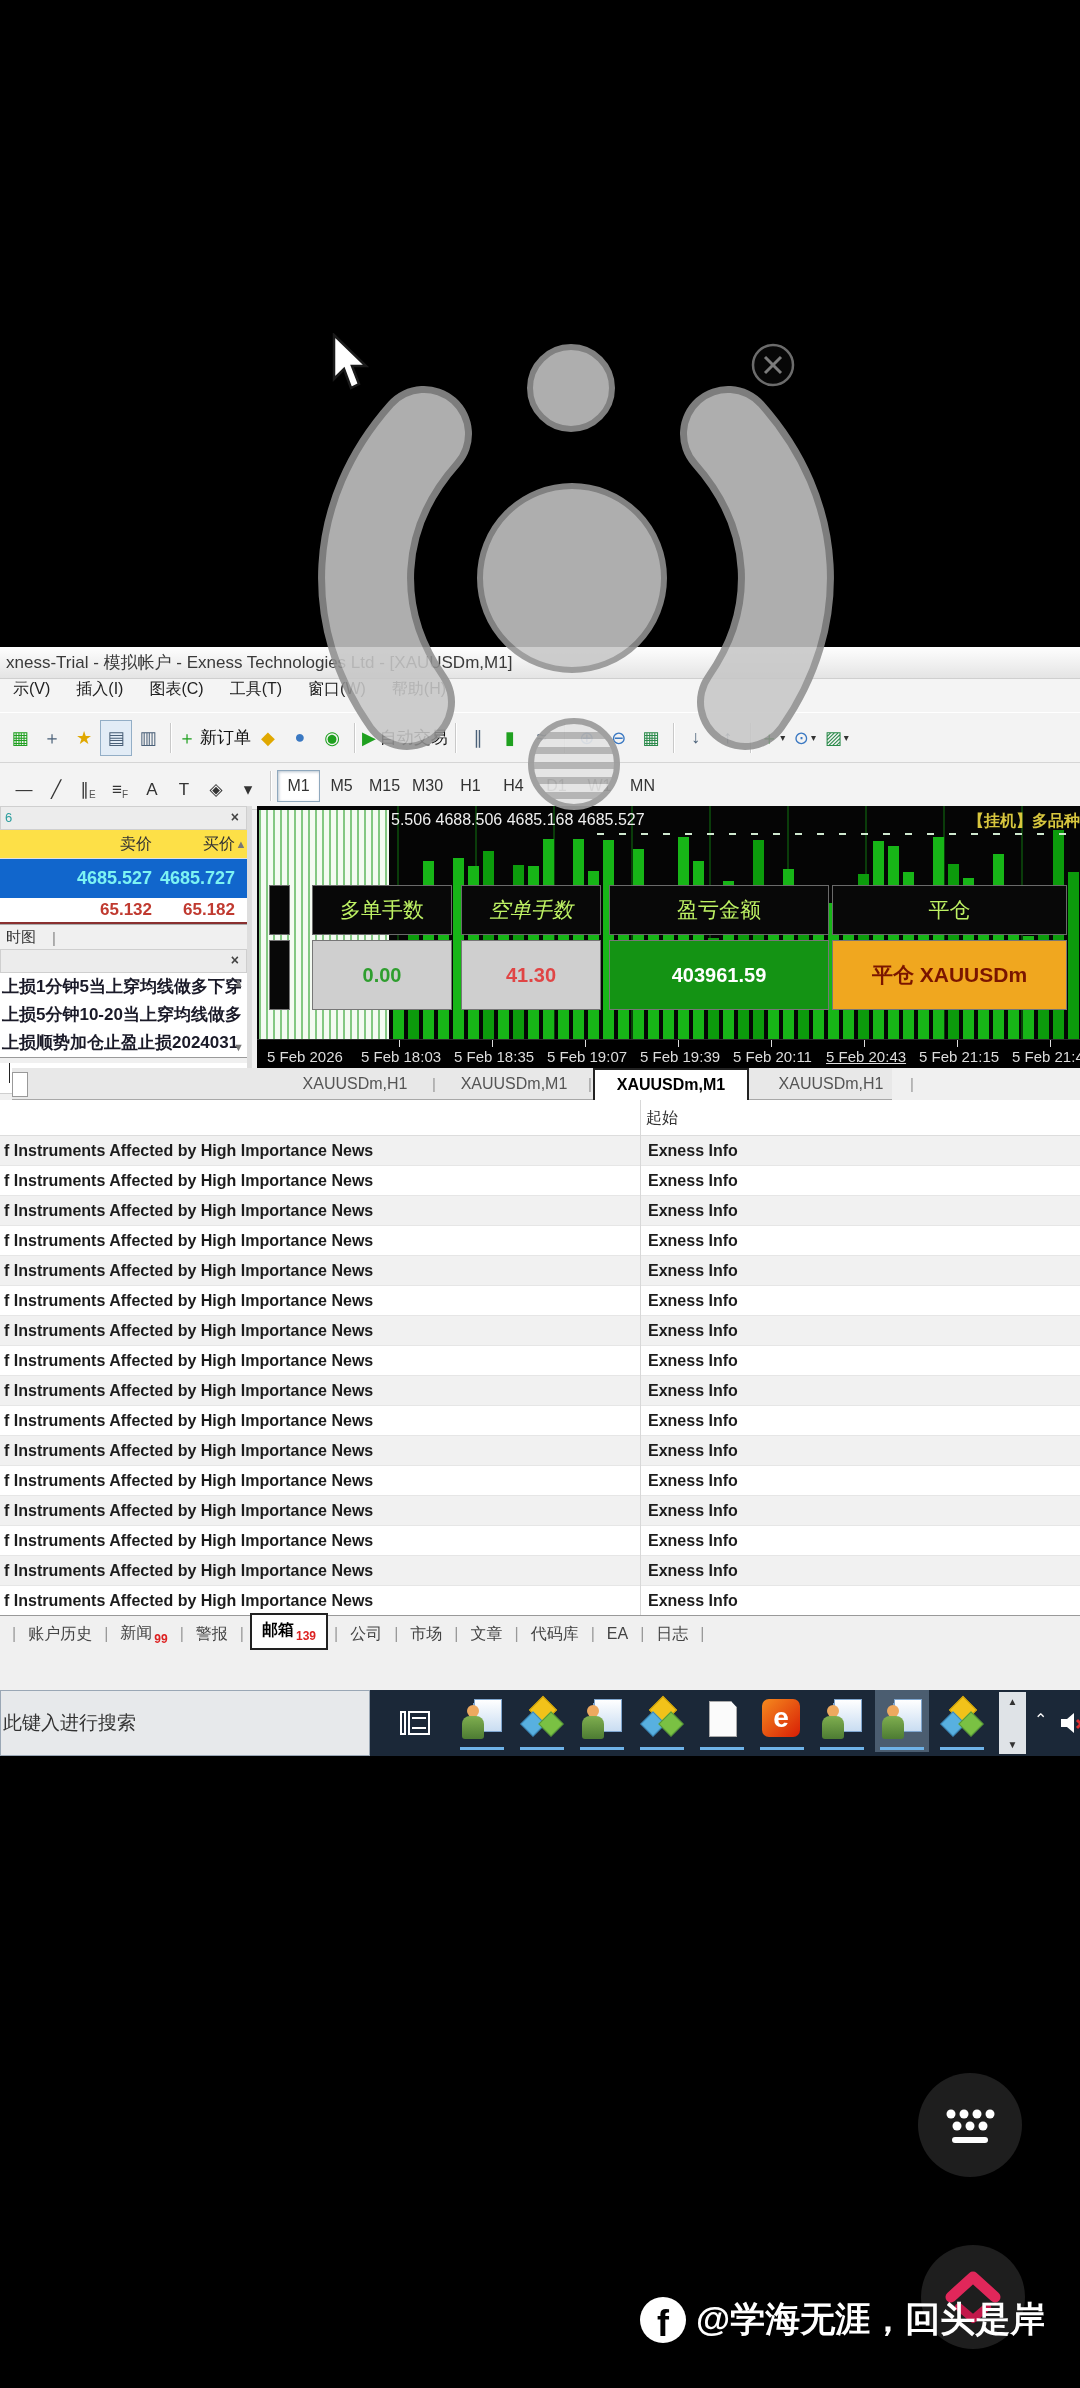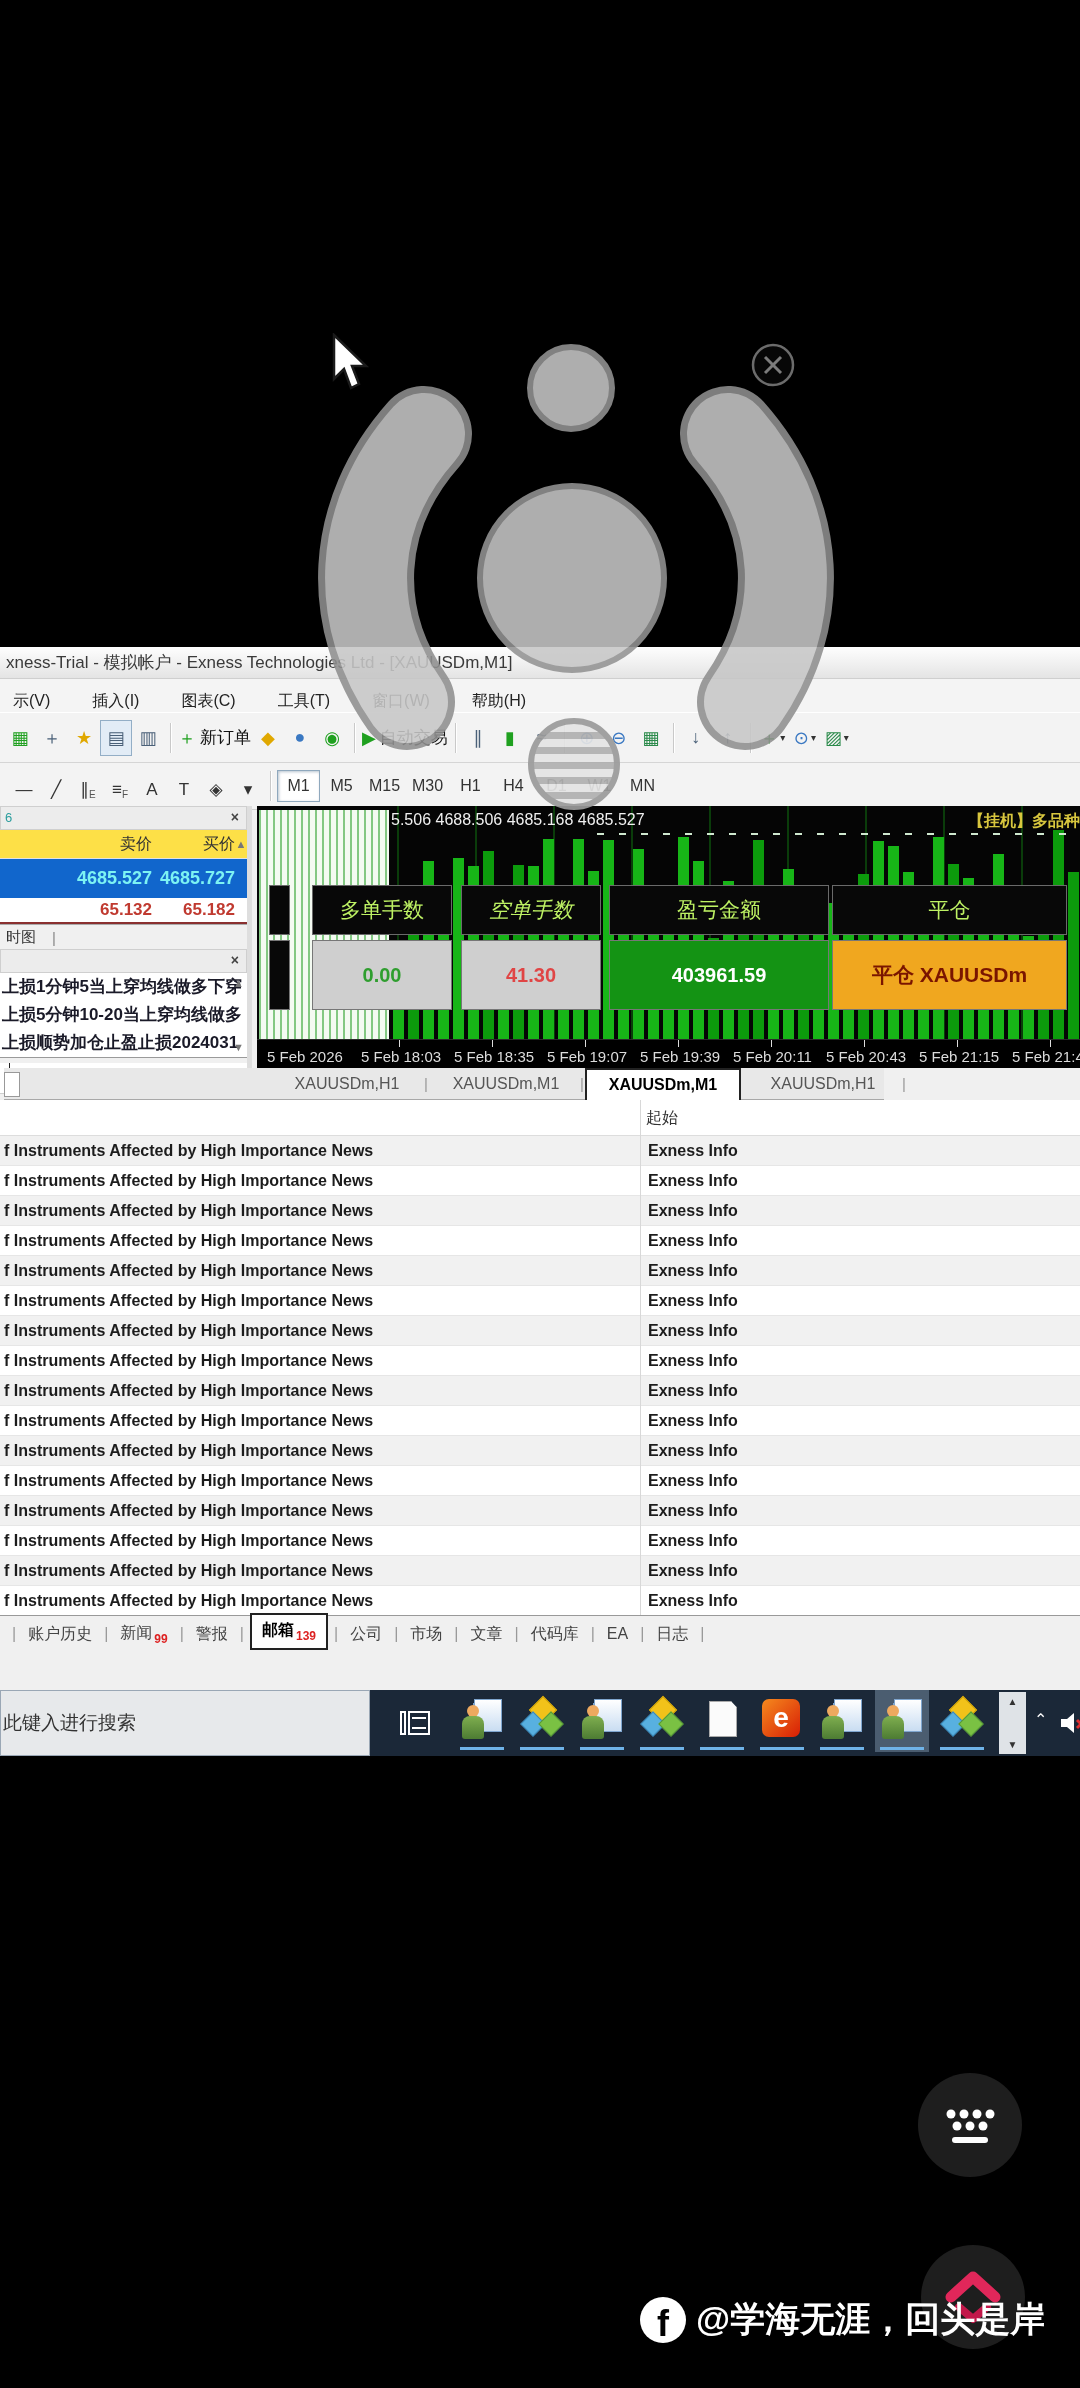--- a/index.html
+++ b/index.html
@@ -3,21 +3,21 @@
 <meta charset="utf-8">
 <style>
   html,body{margin:0;padding:0;background:#000;}
   .screen{position:relative;width:1080px;height:2388px;background:#000;overflow:hidden;
           font-family:"Liberation Sans","DejaVu Sans",sans-serif;}
 
   
   #mt-window{position:absolute;left:0;top:647px;width:1080px;height:1043px;background:#f0f0f0;}
   .titlebar{height:31px;background:linear-gradient(#fefefe,#e4e4e4);border-bottom:1px solid #cfcfcf;
             font-size:17px;color:#3a3a3a;line-height:31px;padding-left:6px;white-space:nowrap;overflow:hidden;}
-  .menubar{height:33px;display:flex;align-items:flex-end;background:#f4f4f4;font-size:16px;color:#222;gap:16px;}
+  .menubar{height:33px;display:flex;align-items:flex-start;background:#f4f4f4;font-size:16px;color:#222;}
   .menu-item{padding:0 13px;}
   .toolbar{height:49px;background:#f3f3f3;border-top:1px solid #fff;border-bottom:1px solid #d5d5d5;
            display:flex;align-items:center;padding:0 4px;}
   .tb-btn{min-width:30px;height:34px;display:flex;align-items:center;justify-content:center;
           font-size:18px;color:#4a6078;border:1px solid transparent;}
   .tb-btn.pressed{border:1px solid #93aec6;background:#e2ecf6;}
   .tb-label{font-size:17px;color:#111;margin-left:4px;white-space:nowrap;}
   .tb-sep{width:1px;height:30px;background:#c9c9c9;margin:0 6px;box-shadow:1px 0 0 #fff;}
   .caret{font-size:10px;color:#333;margin-left:2px;}
   .ic-green{color:#1fa01f}.ic-gold{color:#e0a800}.ic-blue{color:#3a78c2}
@@ -68,21 +68,21 @@
   .dash-line{position:absolute;left:340px;right:0;top:27px;height:2px;
     background:repeating-linear-gradient(90deg,#cfe8cf 0 7px,transparent 7px 22px);}
   .tp-cell{position:absolute;display:flex;align-items:center;justify-content:center;box-sizing:border-box;}
   .tp-head{top:79px;height:50px;background:#080808;border:1px solid #6a6a6a;color:#bef264;font-size:21px;}
   .tp-val{top:134px;height:70px;font-size:20px;font-weight:bold;border:1px solid #777;}
   .time-axis{position:absolute;left:0;bottom:0;width:100%;height:28px;background:#000;border-top:1px solid #2a2a2a;}
   .ta-label{position:absolute;top:8px;font-size:15px;color:#dcdcdc;white-space:nowrap;}
   .ta-tick{position:absolute;top:0;width:1px;height:7px;background:#ddd;}
 
   
-  .chart-tabs{position:absolute;top:421px;left:4px;width:880px;height:32px;background:#e8e8e8;border-bottom:1px solid #a8a8a8;box-sizing:border-box;}
+  .chart-tabs{position:absolute;top:421px;left:12px;width:880px;height:32px;background:#e8e8e8;border-bottom:1px solid #a8a8a8;box-sizing:border-box;}
   .tab-stub{position:absolute;left:0;top:4px;width:16px;height:25px;background:#fff;border:1px solid #999;box-sizing:border-box;}
   .ctab{position:absolute;top:0;height:32px;display:flex;align-items:center;justify-content:center;
         font-size:16px;color:#555;}
   .ctab.active{background:#fff;border:2px solid #222;border-bottom:none;color:#000;font-weight:bold;box-sizing:border-box;}
   .ctab-sep{position:absolute;top:7px;color:#999;font-size:15px;}
 
   
   .terminal{position:absolute;top:453px;left:0;width:1080px;height:515px;background:#fff;}
   .term-head{height:35px;position:relative;border-bottom:1px solid #ddd;}
   .start-col{position:absolute;left:646px;top:8px;font-size:16px;color:#333;}
@@ -389,21 +389,21 @@
             <span class="ta-label" style="left: 104px;">5 Feb 18:03</span>
             <span class="ta-tick" style="left: 142px;"></span>
             <span class="ta-label" style="left: 197px;">5 Feb 18:35</span>
             <span class="ta-tick" style="left: 235px;"></span>
             <span class="ta-label" style="left: 290px;">5 Feb 19:07</span>
             <span class="ta-tick" style="left: 328px;"></span>
             <span class="ta-label" style="left: 383px;">5 Feb 19:39</span>
             <span class="ta-tick" style="left: 421px;"></span>
             <span class="ta-label" style="left: 476px;">5 Feb 20:11</span>
             <span class="ta-tick" style="left: 514px;"></span>
-            <span class="ta-label" style="left: 569px;">5 Feb 20:43</span>
+            <span class="ta-label" style="left: 569px; text-decoration: underline;">5 Feb 20:43</span>
             <span class="ta-tick" style="left: 607px;"></span>
             <span class="ta-label" style="left: 662px;">5 Feb 21:15</span>
             <span class="ta-tick" style="left: 700px;"></span>
             <span class="ta-label" style="left: 755px;">5 Feb 21:4</span>
             <span class="ta-tick" style="left: 793px;"></span>
           </div>
       </div>
     </div>
 
     <div class="chart-tabs">

